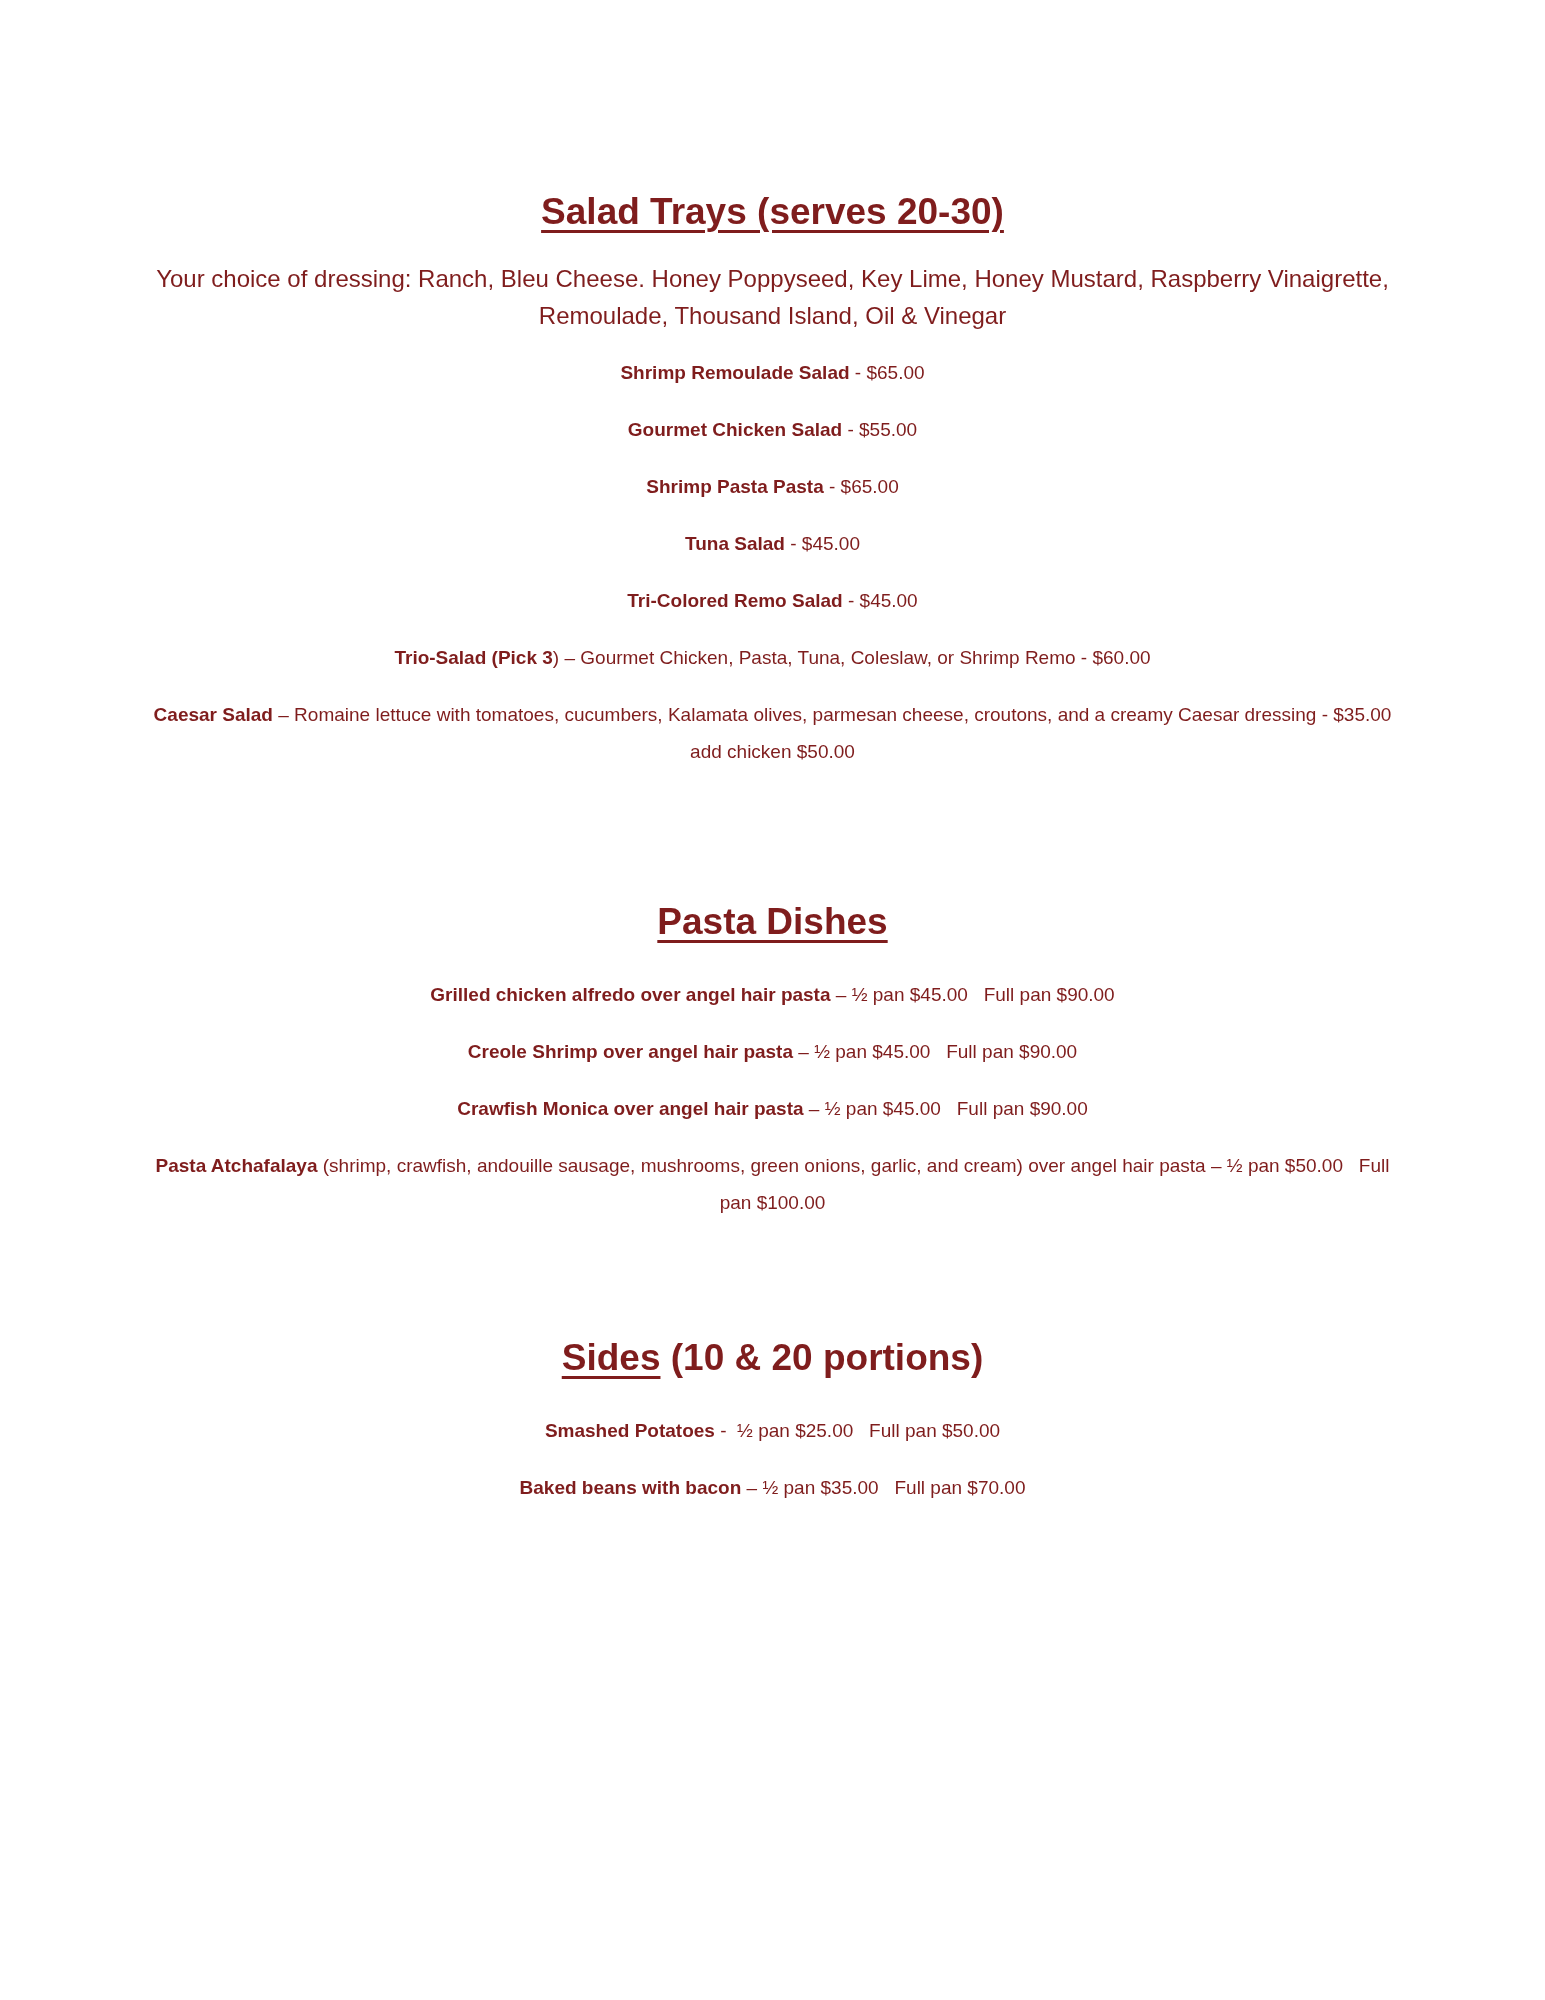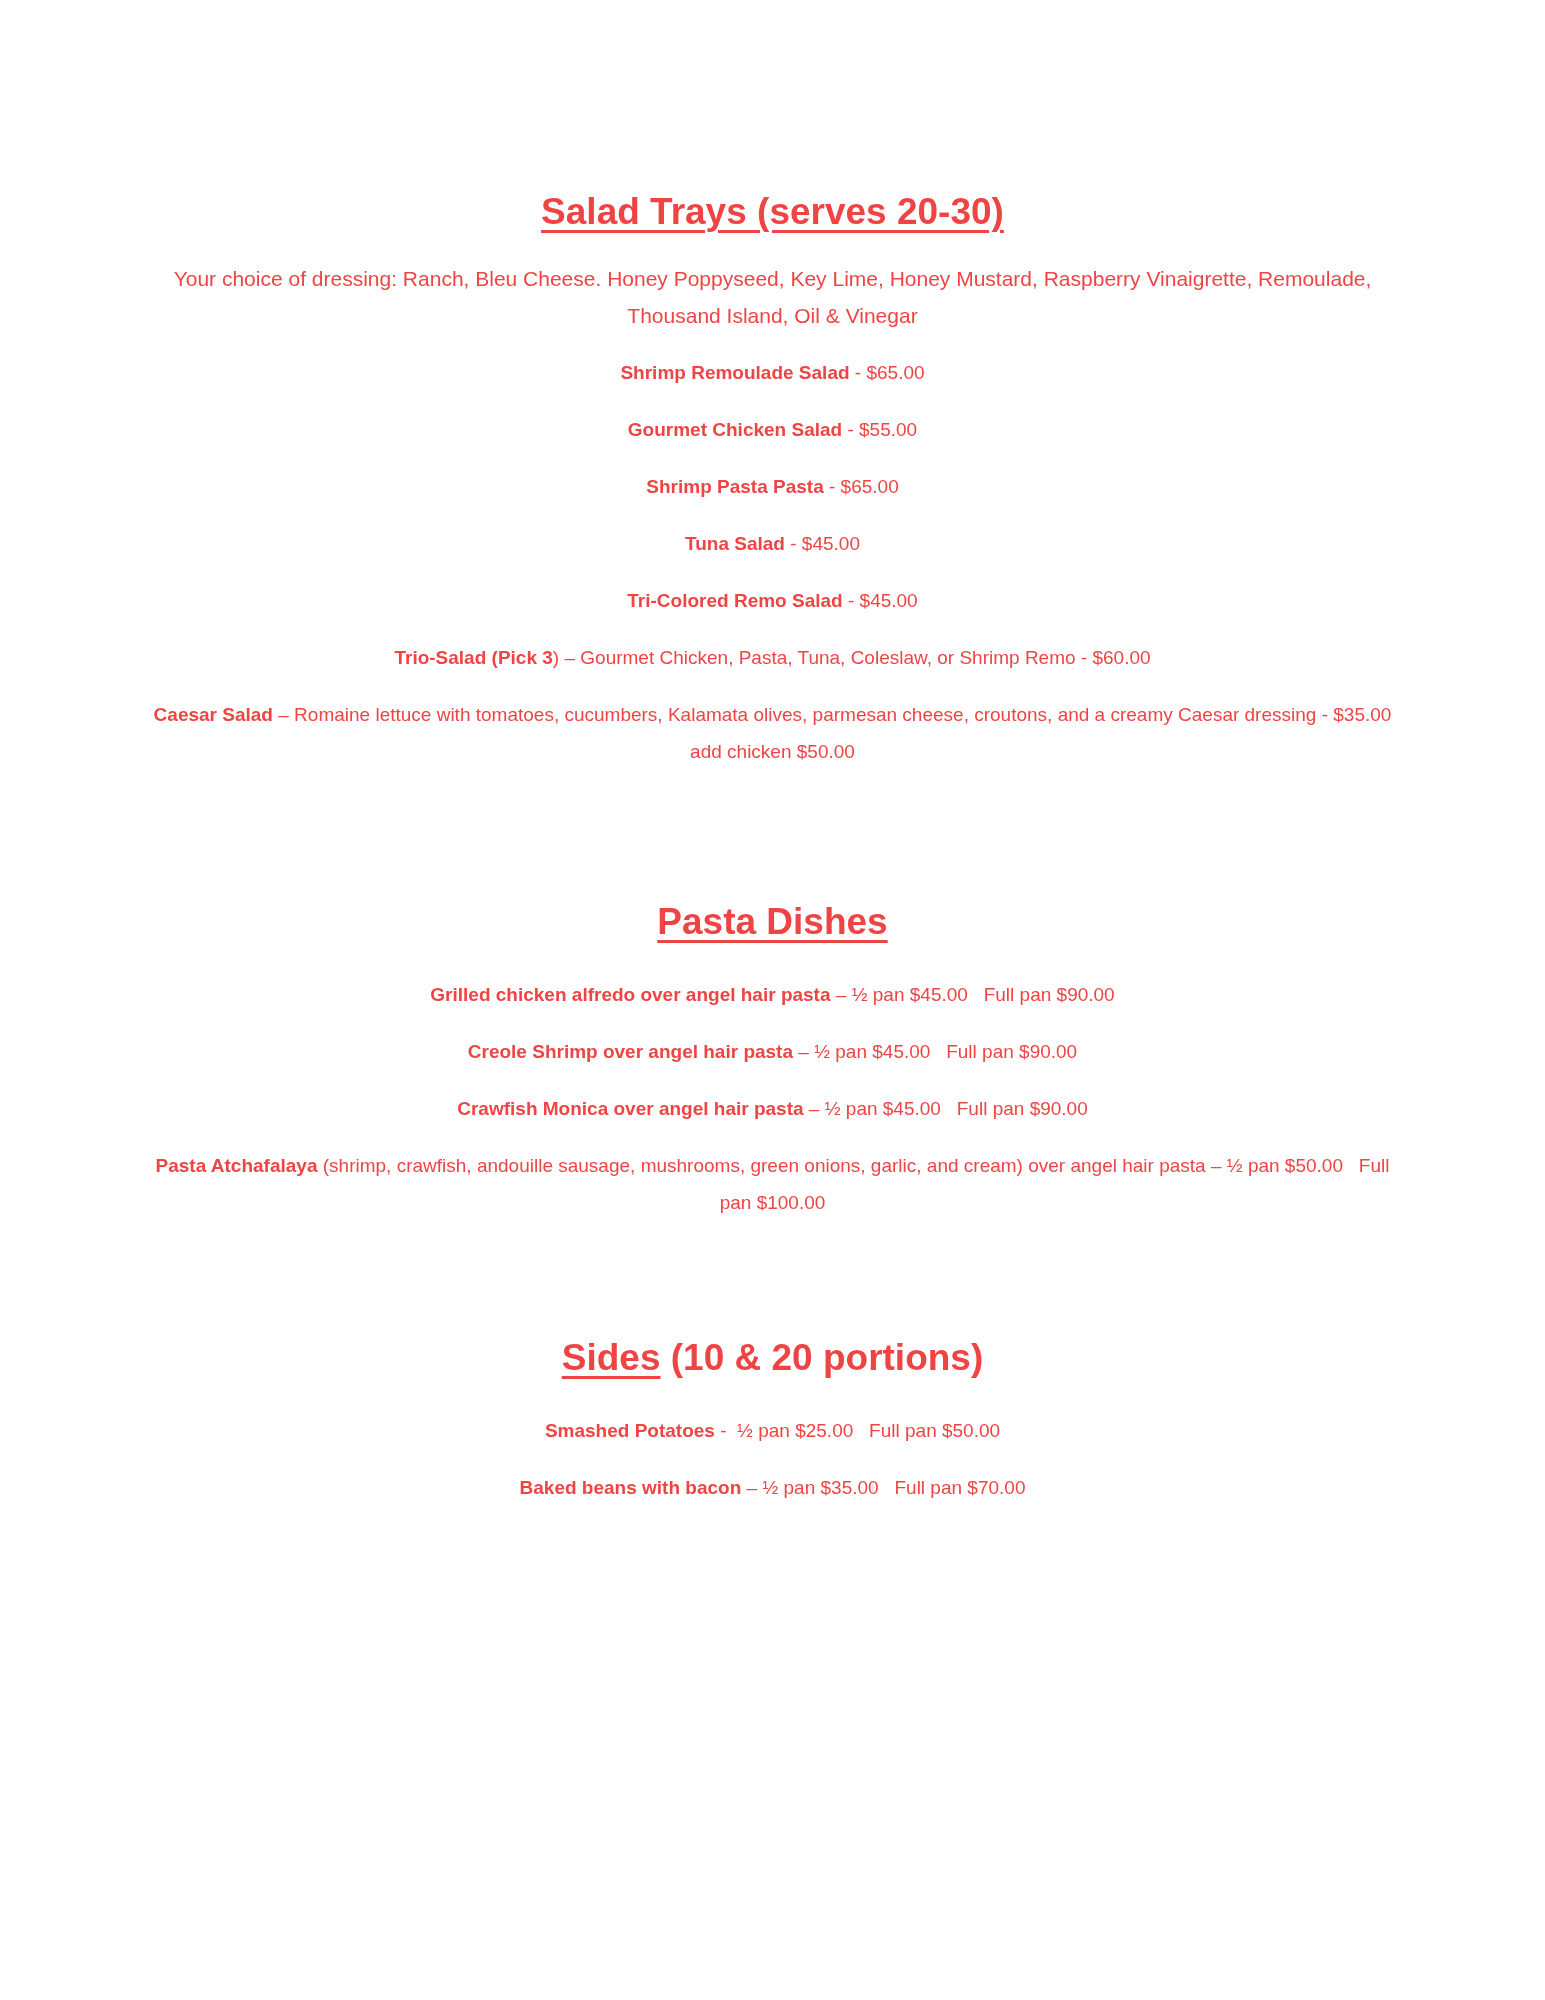--- a/index.html
+++ b/index.html
@@ -6,21 +6,21 @@
     margin: 0;
     padding: 0;
     background: #ffffff;
   }
   .page {
     position: relative;
     width: 1545px;
     height: 2000px;
     margin: 0 auto;
     background: #ffffff;
-    color: #ef4444;
+    color: #7f1d1d;
     font-family: "Liberation Sans", "DejaVu Sans", sans-serif;
     box-sizing: border-box;
     padding: 150px 145px 0 145px;
     overflow: hidden;
   }
   .section {
     text-align: center;
   }
   .section-salads  { margin-top: 38px; }
   .section-pastas  { margin-top: 128px; }
@@ -32,21 +32,21 @@
     font-weight: 700;
     margin: 0;
     letter-spacing: 0;
   }
   .heading .u {
     text-decoration: underline;
     text-decoration-thickness: 3px;
     text-underline-offset: 6px;
   }
   .note {
-    font-size: 21px;
+    font-size: 24px;
     line-height: 37px;
     margin: 24px auto 0 auto;
     white-space: pre-wrap;
   }
   .item {
     font-size: 19px;
     line-height: 37px;
     margin: 20px auto 0 auto;
     white-space: pre-wrap;
   }

